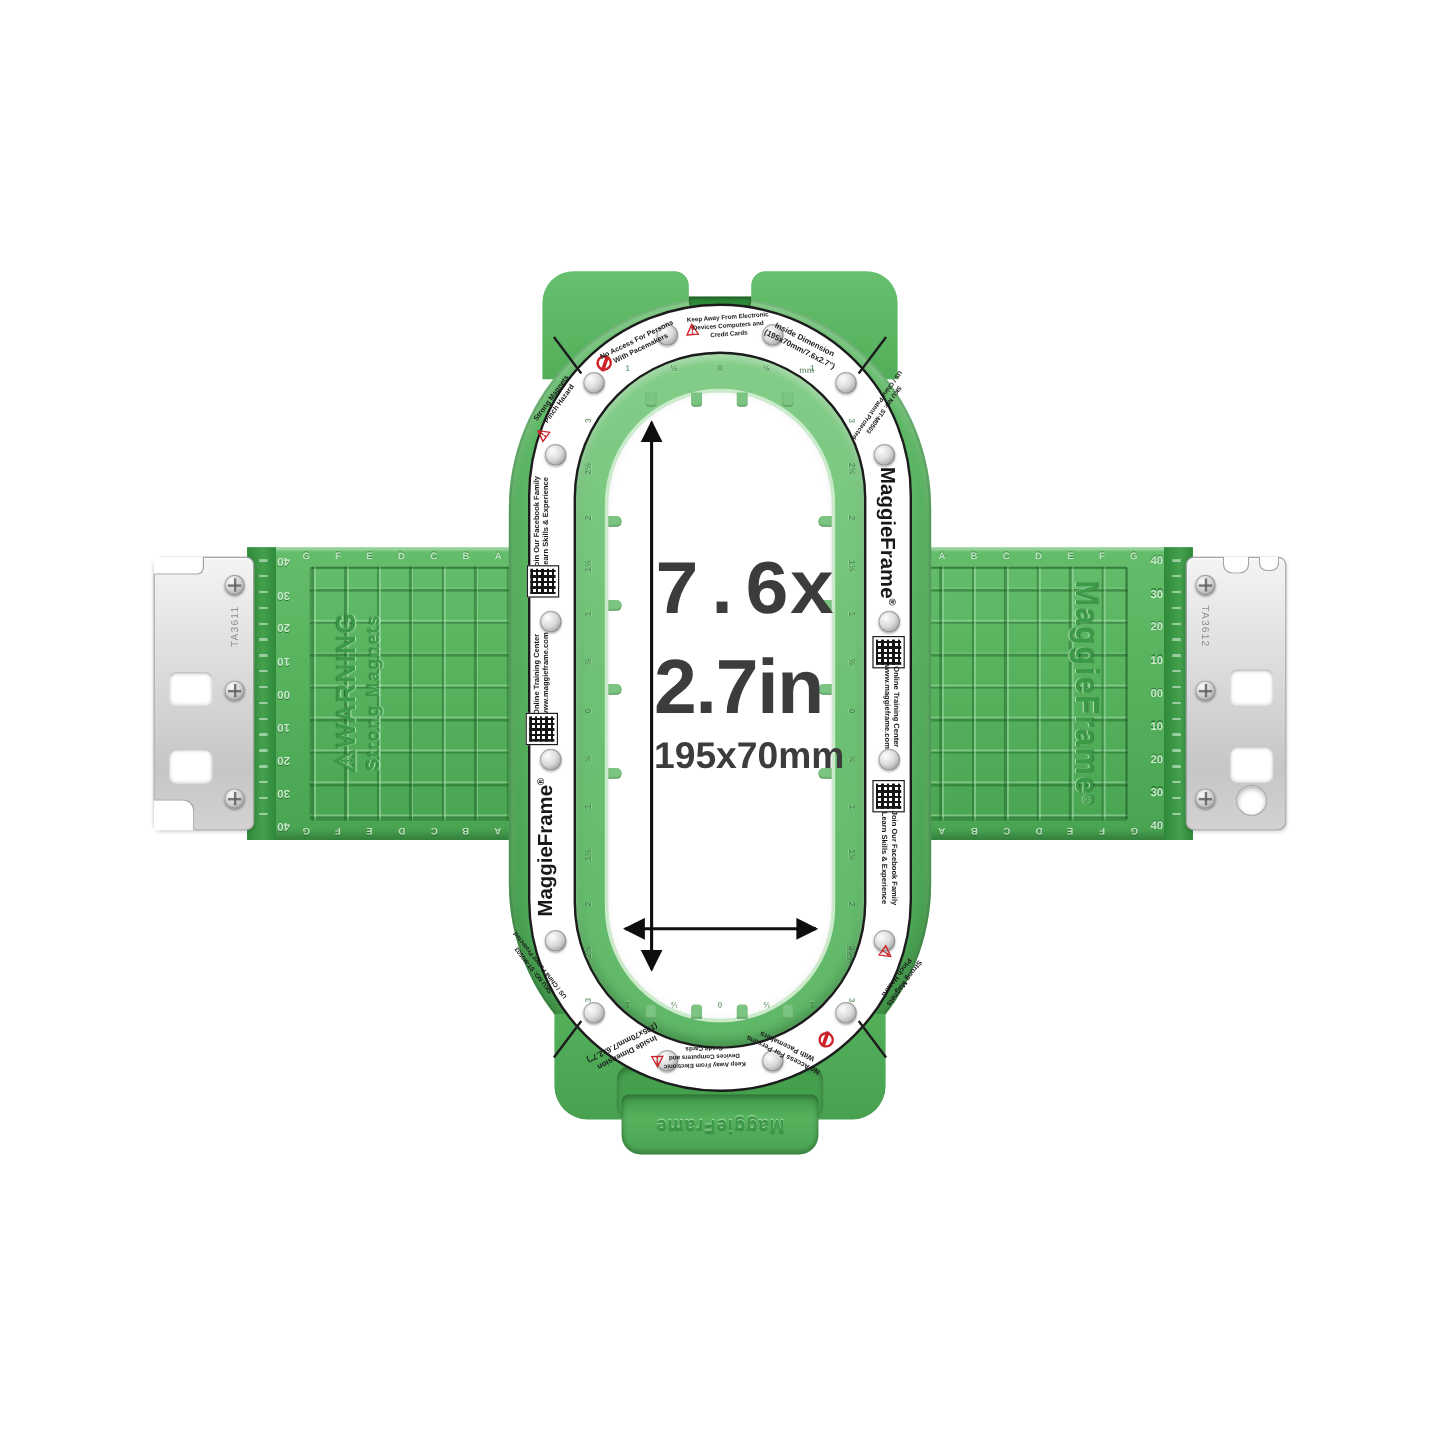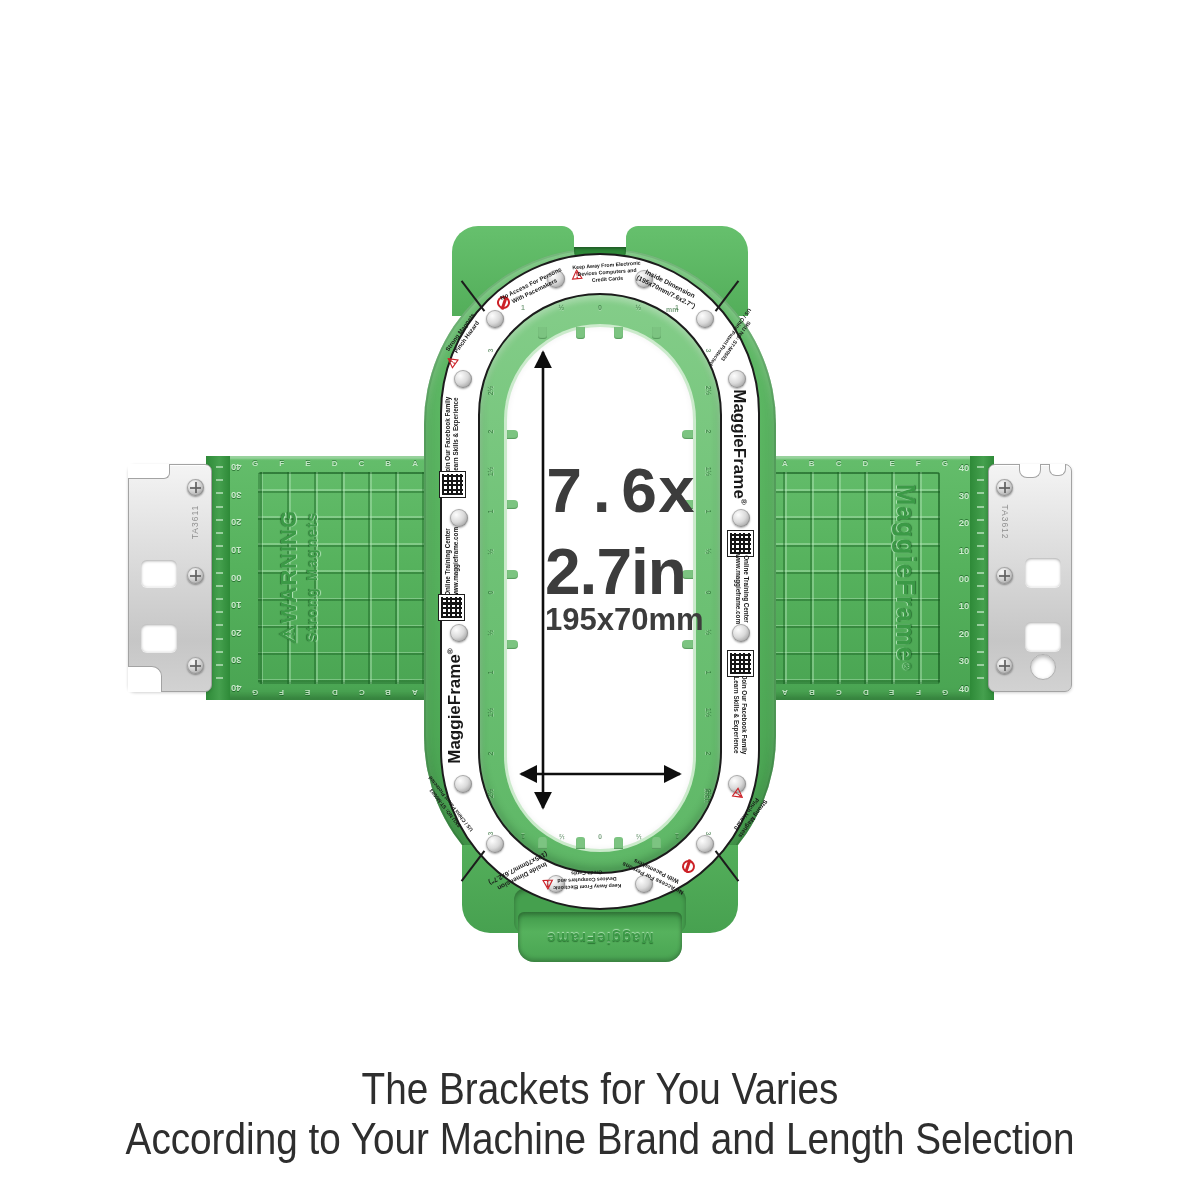--- a/index.html
+++ b/index.html
@@ -132,21 +132,21 @@
   #lip-side-right { left:702px; } #lip-side-right span { transform:rotate(90deg); display:inline-block; }
   .lip-row { position:absolute; z-index:7; left:521px; width:158px; height:10px;
     display:flex; justify-content:space-between; }
   #lip-row-top { top:304px; }
   #lip-row-bottom { top:830px; } #lip-row-bottom span { transform:rotate(180deg); display:inline-block; }
 
   
   #dim-arrows { left:0; top:0; width:1200px; height:1200px; z-index:9; pointer-events:none; }
   #dim-text { position:absolute; left:545px; top:463px; z-index:9; color:#3c3c3c; font-weight:700; line-height:1; }
   #dim-line1, #dim-line2 { font-size:64px; letter-spacing:-1px; }
-  #dim-line1 { margin-bottom:13px;font-family:Liberation Mono, monospace; } #dim-line2 { }
+  #dim-line1 { margin-bottom:13px;font-family:Liberation Mono, monospace; } #dim-line2 { margin-bottom:10px; }
   #dim-line3 { font-size:31px; }
   #caption { position:absolute; left:0; right:0; top:1064px; z-index:9; text-align:center; color:#2e2e2e; }
   .cap-line { display:block; font-size:45px; line-height:1.1; transform:scaleX(.86);
     transform-origin:50% 50%; white-space:nowrap; }
 </style>
 </head>
 <body>
 
 <div id="canvas">
 
@@ -409,18 +409,14 @@
     <line x1="543" y1="352" x2="543" y2="808" stroke="#0e0e0e" stroke-width="2.6" marker-start="url(#arr)" marker-end="url(#arr)"></line>
     <line x1="521" y1="774" x2="680" y2="774" stroke="#0e0e0e" stroke-width="2.6" marker-start="url(#arr)" marker-end="url(#arr)"></line>
   </svg>
 
   <div id="dim-text">
     <div id="dim-line1">7.6x</div>
     <div id="dim-line2">2.7in</div>
     <div id="dim-line3">195x70mm</div>
   </div>
 
-  <div id="caption">
-    <span class="cap-line">The Brackets for You Varies</span>
-    <span class="cap-line">According to Your Machine Brand and Length Selection</span>
-  </div>
 
 </div>
 
 </body></html>

